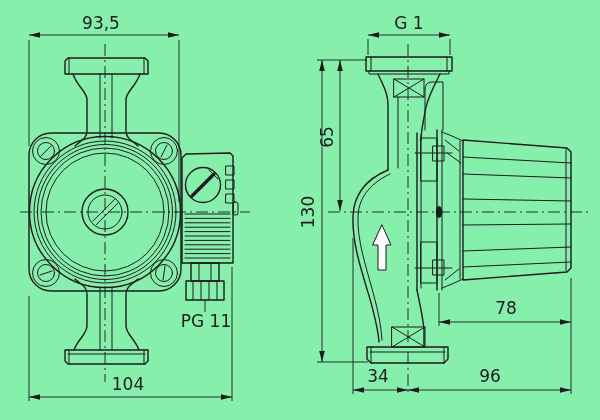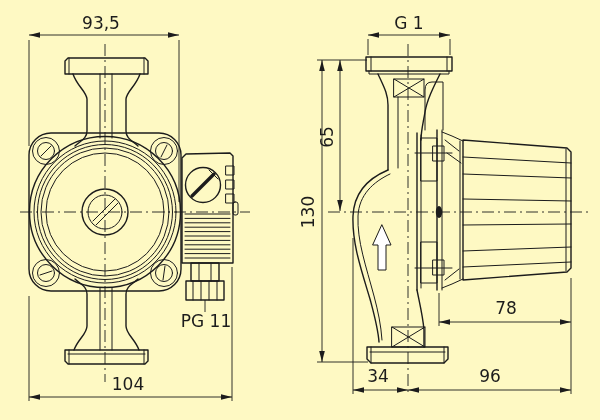--- a/index.html
+++ b/index.html
@@ -1,16 +1,16 @@
 <!DOCTYPE html>
 <html><head>
 <meta charset="utf-8">
 <style>
   html,body{margin:0;padding:0;background:#ffffff;}
-  .canvas{width:600px;height:420px;background:#fef9c3;position:relative;overflow:hidden;}
+  .canvas{width:600px;height:420px;background:#86efac;position:relative;overflow:hidden;}
   svg{display:block;}
   svg text{font-family:"DejaVu Sans","Liberation Sans",sans-serif;font-size:17px;fill:#1c1c1c;}
   .outline{fill:none;stroke:#1c1c1c;stroke-width:1.4;stroke-linejoin:round;stroke-linecap:round;}
   .thin{fill:none;stroke:#1c1c1c;stroke-width:1;stroke-linejoin:round;stroke-linecap:round;}
   .dim{fill:none;stroke:#1c1c1c;stroke-width:0.9;}
   .cl{fill:none;stroke:#1c1c1c;stroke-width:0.9;stroke-dasharray:12 4 2 4;}
   .ah{fill:#1c1c1c;stroke:none;}
 </style>
 </head>
 <body>

